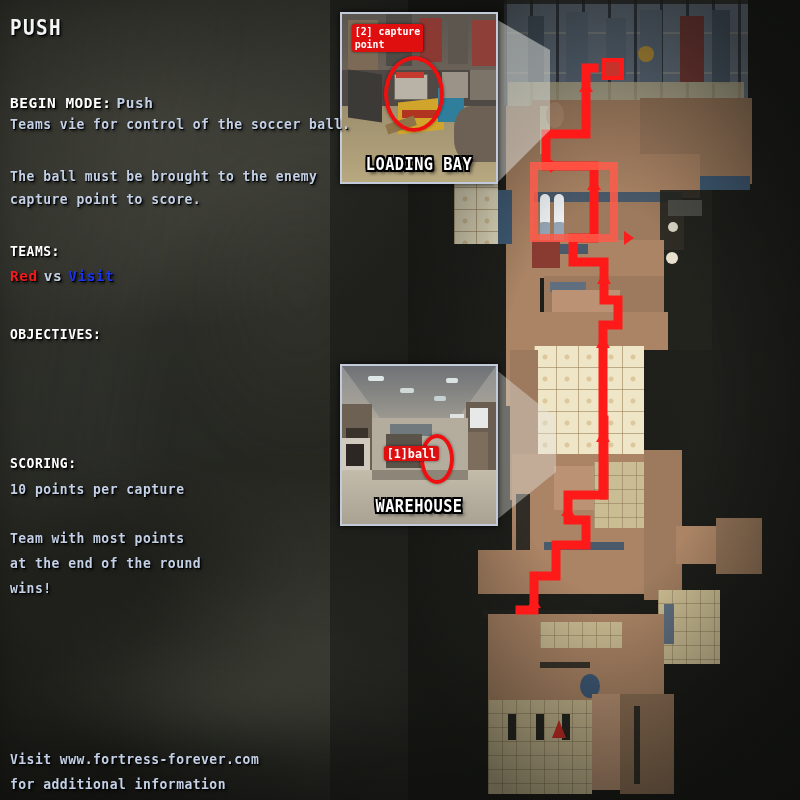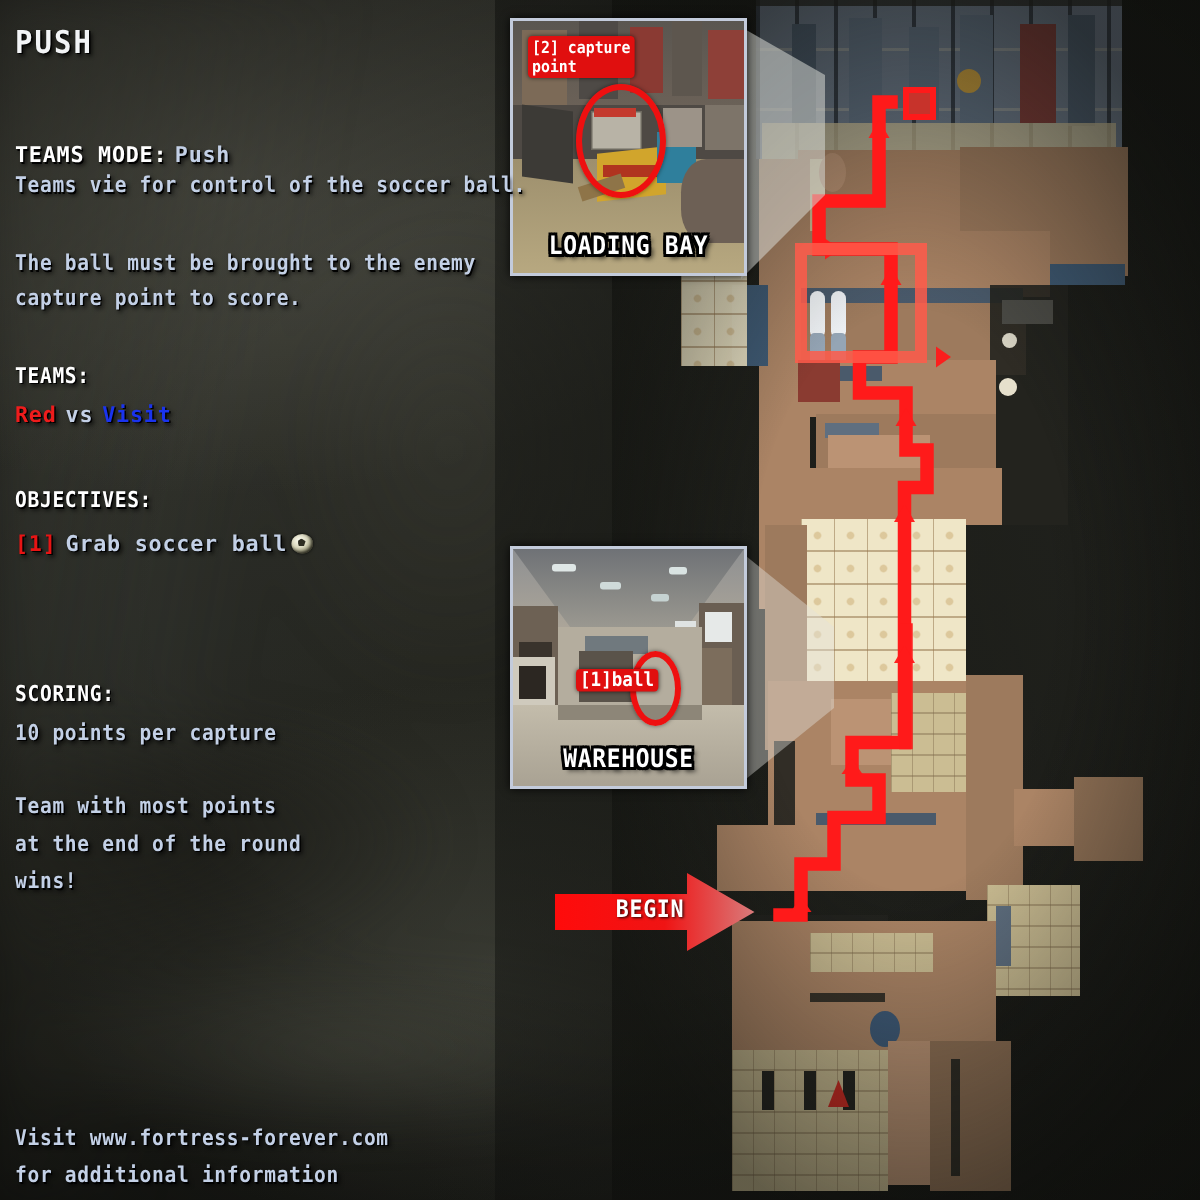--- a/index.html
+++ b/index.html
@@ -421,55 +421,39 @@
       <div class="blk wh-p" style="left:44px;top:68px;width:36px;height:34px;background:#5a534a;"></div>
 
       <div class="blk wh-p" style="left:0;top:104px;width:154px;height:54px;background:linear-gradient(180deg,#c3bcab,#a9a293);"></div>
       <div class="blk wh-p" style="left:30px;top:104px;width:96px;height:10px;background:#8d8678;"></div>
     </div>
     <div class="red-circle" style="left:78px; top:68px; width:26px; height:42px;"></div>
     <div class="red-label" style="left:42px; top:80px; font-size:13px;">[1]ball</div>
     <div class="inset-caption">WAREHOUSE</div>
   </div>
 
-  <div id="begin-arrow">
-    <svg width="134" height="52" viewBox="0 0 134 52">
-      <defs>
-        <linearGradient id="agrad" x1="0" y1="0" x2="1" y2="0">
-          <stop offset="0%" stop-color="#ff0b0b"></stop>
-          <stop offset="55%" stop-color="#ef1414"></stop>
-          <stop offset="100%" stop-color="#d97b7b"></stop>
-        </linearGradient>
-      </defs>
-      <polygon points="0,14 88,14 88,0 133,26 88,52 88,38 0,38" fill="url(#agrad)"></polygon>
-    </svg>
-    <div class="begin-text">BEGIN</div>
-  </div>
 
   <div class="text-col">
 
     <div class="ff-title">PUSH</div>
 
     <div class="row" style="top:93px;">
-      <span class="ff-head">TEAMS MODE:</span><span class="ff-body" style="display:inline-block;width:5px;"></span><span class="ff-body">Push</span>
+      <span class="ff-head">BEGIN MODE:</span><span class="ff-body" style="display:inline-block;width:5px;"></span><span class="ff-body">Push</span>
     </div>
     <div class="row ff-body" style="top:116px;">Teams vie for control of the soccer ball.</div>
 
     <div class="row ff-body" style="top:168px;">The ball must be brought to the enemy</div>
     <div class="row ff-body" style="top:191px;">capture point to score.</div>
 
     <div class="row ff-head" style="top:243px;">TEAMS:</div>
     <div class="row" style="top:266px;">
       <span class="ff-head c-red">Red</span><span class="ff-body" style="display:inline-block;width:6px;"></span><span class="ff-body c-vs">vs</span><span class="ff-body" style="display:inline-block;width:6px;"></span><span class="ff-head c-blue">Visit</span>
     </div>
 
     <div class="row ff-head" style="top:326px;">OBJECTIVES:</div>
-    <div class="row" style="top:352px;">
-      <span class="ff-head tag-red">[1]</span><span class="ff-body" style="display:inline-block;width:6px;"></span><span class="ff-body">Grab soccer ball</span><span class="ball-glyph"></span>
-    </div>
 
     <div class="row ff-head" style="top:455px;">SCORING:</div>
     <div class="row ff-body" style="top:481px;">10 points per capture</div>
 
     <div class="row ff-body" style="top:530px;">Team with most points</div>
     <div class="row ff-body" style="top:555px;">at the end of the round</div>
     <div class="row ff-body" style="top:580px;">wins!</div>
 
     <div class="row ff-body" style="top:751px;">Visit www.fortress-forever.com</div>
     <div class="row ff-body" style="top:776px;">for additional information</div>

